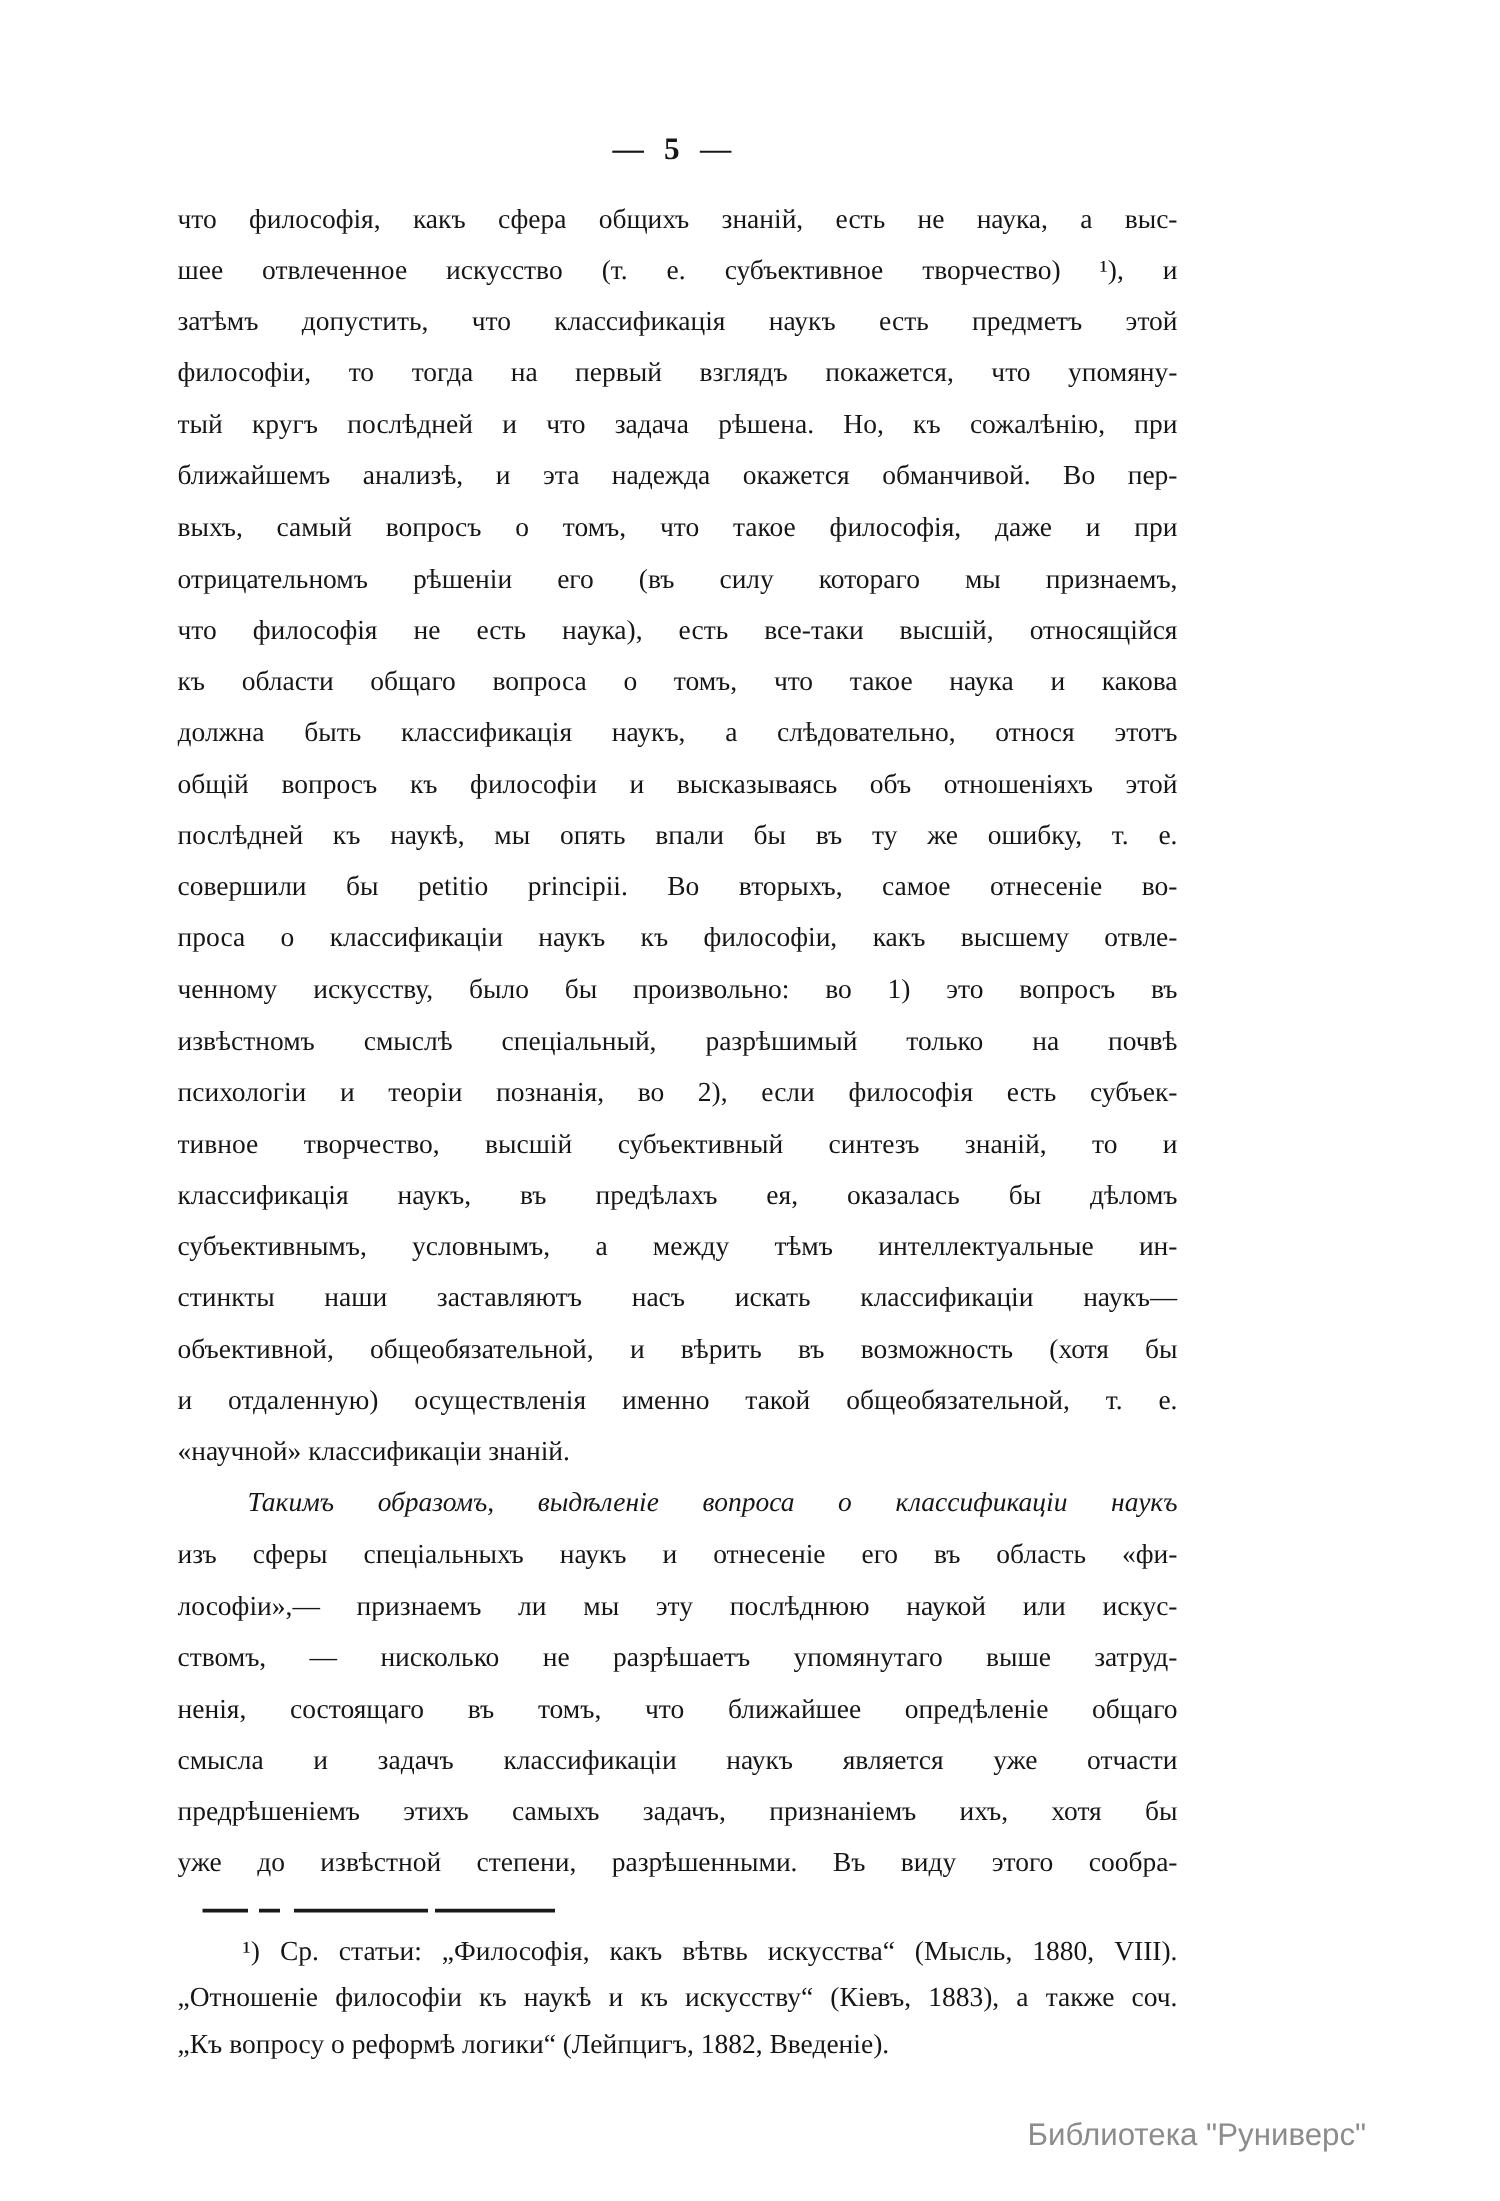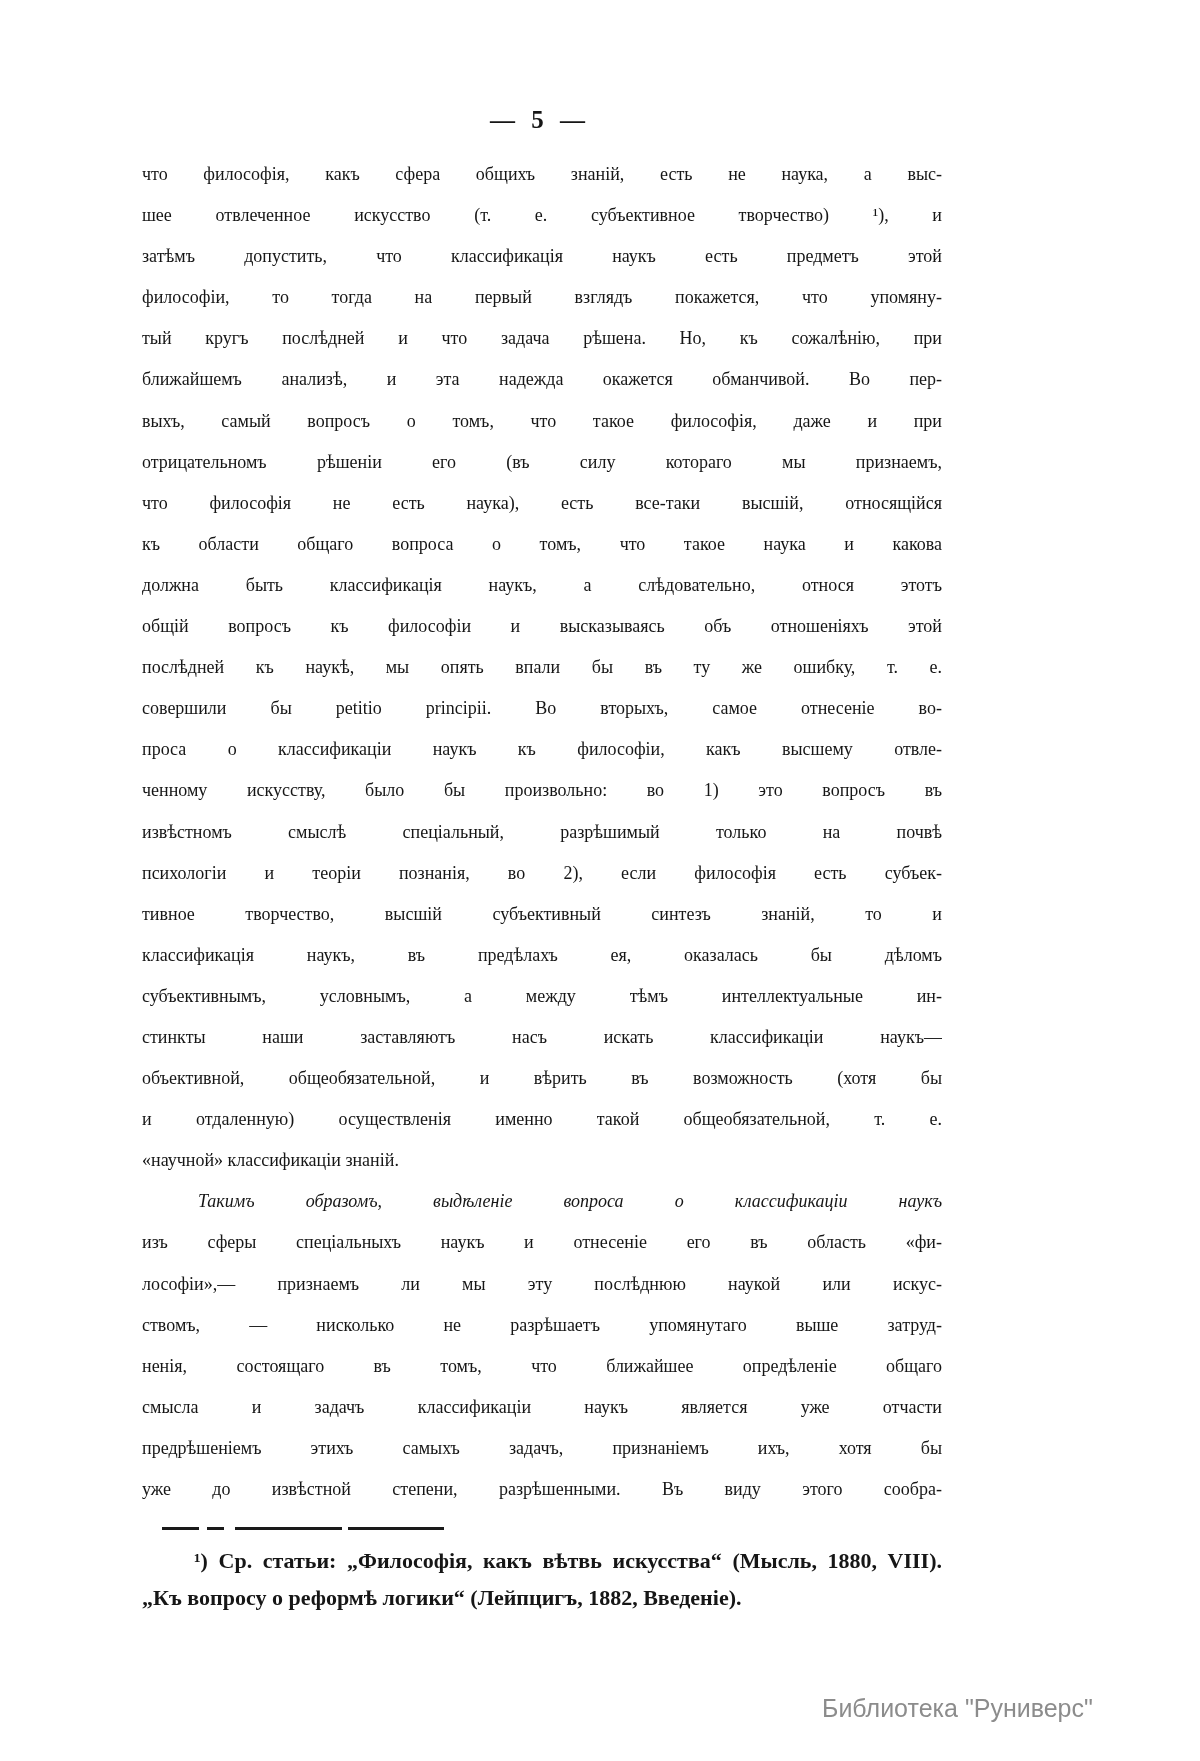--- a/index.html
+++ b/index.html
@@ -15,21 +15,21 @@
   .pagenum {
     position:absolute; top:106px; left:140px; width:800px;
     text-align:center;
     font-size:25px; font-weight:bold; letter-spacing:5px;
   }
   .body {
     position:absolute; top:154px; left:142px; width:800px;
   }
   .ln {
     height:41.1px; line-height:41.1px;
-    font-size:18px;
+    font-size:22px;
     overflow:hidden;
     white-space:normal;
   }
   .jst { text-align:justify; text-align-last:justify; }
   .end { text-align:left; text-align-last:left; }
   .ind { text-indent:56px;font-style:italic; }
   .rule {
     position:absolute; top:1527px; left:162px; width:282px; height:3px;
     background:linear-gradient(90deg,
       #1a1a1a 0 13%, transparent 13% 16%,
@@ -37,21 +37,20 @@
       #1a1a1a 26% 64%, transparent 64% 66%,
       #1a1a1a 66% 100%);
   }
   .footnote {
     position:absolute; top:1542px; left:142px; width:800px;
   }
   .fln {
     height:37px; line-height:37px;
     font-size:22px;
     overflow:hidden;
-    font-weight:bold;
   }
   .find { text-indent:52px; }
   .watermark {
     position:absolute; top:1694px; left:822px; width:280px;
     font-family:"Liberation Sans","DejaVu Sans",sans-serif;
     font-size:25px; color:#8c8c8c;
     white-space:nowrap;
   }
 </style>
 </head>
@@ -94,18 +93,19 @@
     <div class="ln jst">ненія, состоящаго въ томъ, что ближайшее опредѣленіе общаго</div>
     <div class="ln jst">смысла и задачъ классификаціи наукъ является уже отчасти</div>
     <div class="ln jst">предрѣшеніемъ этихъ самыхъ задачъ, признаніемъ ихъ, хотя бы</div>
     <div class="ln jst">уже до извѣстной степени, разрѣшенными. Въ виду этого сообра-</div>
   </div>
 
   <div class="rule"></div>
 
   <div class="footnote">
     <div class="fln jst find">¹) Ср. статьи: „Философія, какъ вѣтвь искусства“ (Мысль, 1880, VIII).</div>
+    <div class="fln jst">„Отношеніе философіи къ наукѣ и къ искусству“ (Кіевъ, 1883), а также соч.</div>
     <div class="fln end">„Къ вопросу о реформѣ логики“ (Лейпцигъ, 1882, Введеніе).</div>
   </div>
 
   <div class="watermark">Библиотека "Руниверс"</div>
 
 </div>
 
 </body></html>

